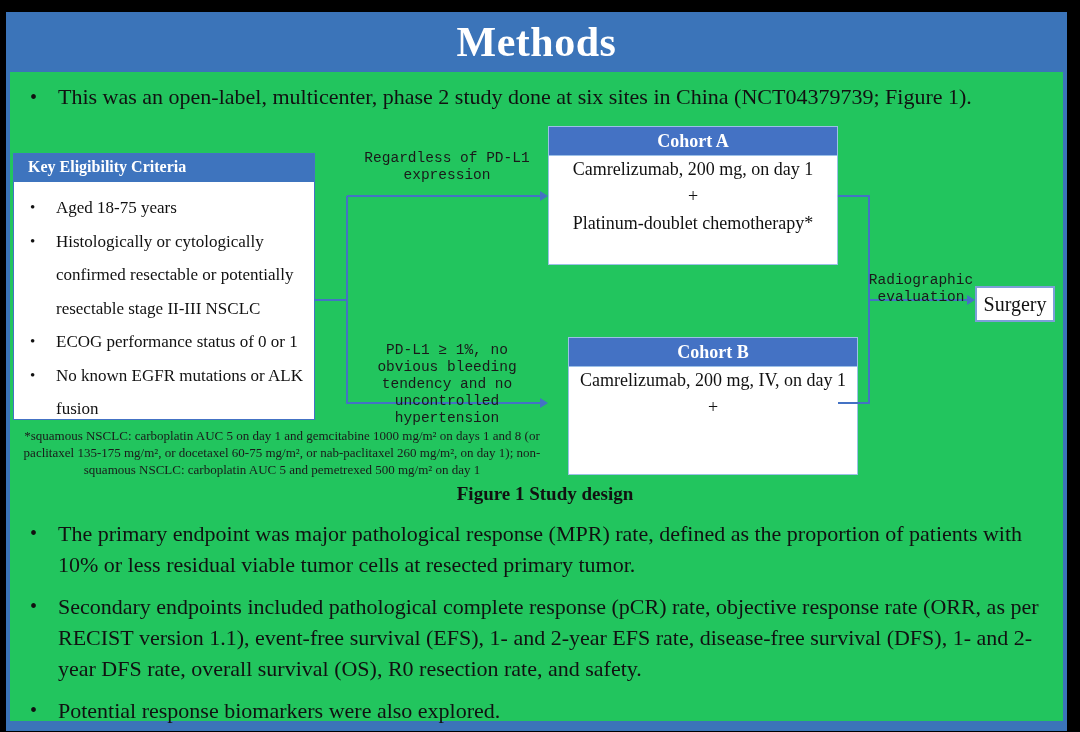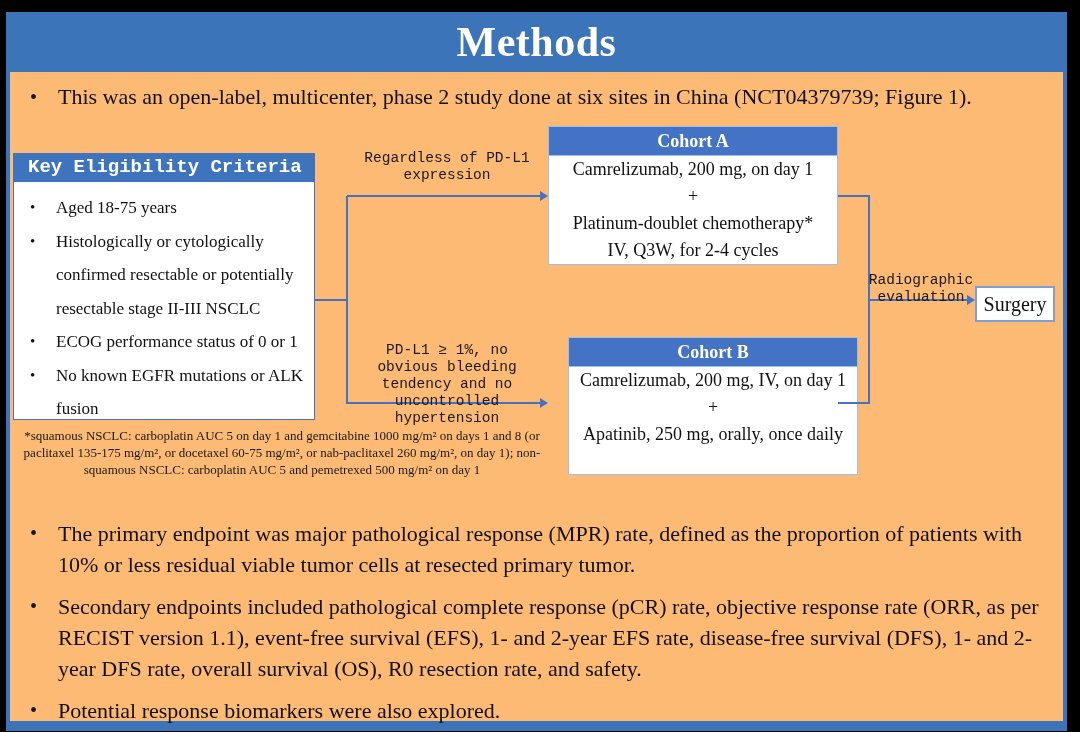--- a/index.html
+++ b/index.html
@@ -2,41 +2,41 @@
 <html><head>
 <meta charset="utf-8">
 <style>
   html,body{margin:0;padding:0;}
   body{
     width:1080px;height:732px;background:#000;position:relative;overflow:hidden;
     font-family:"Liberation Serif","DejaVu Serif",serif;color:#111;
   }
   .slide{
     position:absolute;left:6px;top:12px;width:1061px;height:719px;
-    background:#fdba74;box-sizing:border-box;
+    background:#22c55e;box-sizing:border-box;
     border-left:4px solid #3b74b9;border-right:4px solid #3b74b9;border-bottom:10px solid #3b74b9;
   }
   .title-bar{
     position:absolute;left:0;top:0;width:100%;height:60px;background:#3b74b9;
     display:flex;align-items:center;justify-content:center;
   }
   .title-bar h1{
     margin:0;color:#fff;font-size:42px;font-weight:bold;letter-spacing:.5px;
   }
   .bullet-row{display:flex;align-items:flex-start;}
   .bullet-marker{width:28px;flex:0 0 28px;font-size:20px;line-height:inherit;}
   .intro-bullet{
     position:absolute;left:20px;top:70px;width:1015px;font-size:22px;line-height:30px;
   }
   
   .fig-box{position:absolute;box-sizing:border-box;background:#fff;}
   .elig-box{left:3px;top:141px;width:302px;height:267px;border:1px solid #4472c4;}
   .elig-header{
-    background:#3e74be;color:#fff;font-weight:bold;font-size:19px;
-    padding:3px 10px 3px 14px;height:22px;line-height:20px;font-family:Liberation Mono, monospace;
+    background:#3e74be;color:#fff;font-weight:bold;font-size:16px;
+    padding:3px 10px 3px 14px;height:22px;line-height:20px;
   }
   .elig-body{padding:9px 8px 0 16px;}
   .elig-item{font-size:17px;line-height:33.5px;display:flex;align-items:flex-start;}
   .elig-item .bullet-marker{width:26px;flex:0 0 26px;font-size:15px;}
   .cohort-box{width:290px;border:1px solid #9cc0e7;}
   .cohort-a{left:538px;top:114px;height:139px;}
   .cohort-b{left:558px;top:325px;height:138px;}
   .cohort-header{
     background:#4472c4;color:#fff;font-weight:bold;font-size:18px;text-align:center;
     height:24px;line-height:24px;padding:2px 16px;border-bottom:1px solid #9cc0e7;
@@ -118,45 +118,44 @@
   <div class="hline" style="left:337px;top:390px;width:193px;"></div>
   <div class="arrow-head" style="left:530px;top:386px;"></div>
   <div class="flow-label lbl-bottom">PD-L1 ≥ 1%, no obvious bleeding tendency and no uncontrolled hypertension</div>
 
   <div class="fig-box cohort-box cohort-a">
     <div class="cohort-header">Cohort A</div>
     <div class="cohort-body">
       <div>Camrelizumab, 200 mg, on day 1</div>
       <div>+</div>
       <div>Platinum-doublet chemotherapy*</div>
-      <div>IV, Q3W, for 2-4 cycles</div>
     </div>
   </div>
 
   <div class="fig-box cohort-box cohort-b">
     <div class="cohort-header">Cohort B</div>
     <div class="cohort-body">
       <div>Camrelizumab, 200 mg, IV, on day 1</div>
       <div>+</div>
-      <div>Apatinib, 250 mg, orally, once daily</div>
     </div>
   </div>
 
   <div class="hline" style="left:828px;top:183px;width:32px;"></div>
   <div class="hline" style="left:828px;top:390px;width:32px;"></div>
   <div class="vline" style="left:858px;top:183px;height:209px;"></div>
   <div class="hline" style="left:859px;top:287px;width:98px;"></div>
   <div class="arrow-head" style="left:957px;top:283px;"></div>
   <div class="flow-label lbl-radio">Radiographic evaluation</div>
 
   <div class="fig-box surgery-box">
     <span>Surgery</span>
   </div>
 
   <div class="fig-footnote">*squamous NSCLC: carboplatin AUC 5 on day 1 and gemcitabine 1000 mg/m² on days 1 and 8 (or paclitaxel 135-175 mg/m², or docetaxel 60-75 mg/m², or nab-paclitaxel 260 mg/m², on day 1); non-squamous NSCLC: carboplatin AUC 5 and pemetrexed 500 mg/m² on day 1</div>
+  <div class="fig-caption">Figure 1 Study design</div>
 
   <div class="bottom-bullets">
     <div class="bullet-row">
       <span class="bullet-marker">•</span>
       <span>The primary endpoint was major pathological response (MPR) rate, defined as the proportion of patients with 10% or less residual viable tumor cells at resected primary tumor.</span>
     </div>
     <div class="bullet-row">
       <span class="bullet-marker">•</span>
       <span>Secondary endpoints included pathological complete response (pCR) rate, objective response rate (ORR, as per RECIST version 1.1), event-free survival (EFS), 1- and 2-year EFS rate, disease-free survival (DFS), 1- and 2-year DFS rate, overall survival (OS), R0 resection rate, and safety.</span>
     </div>

